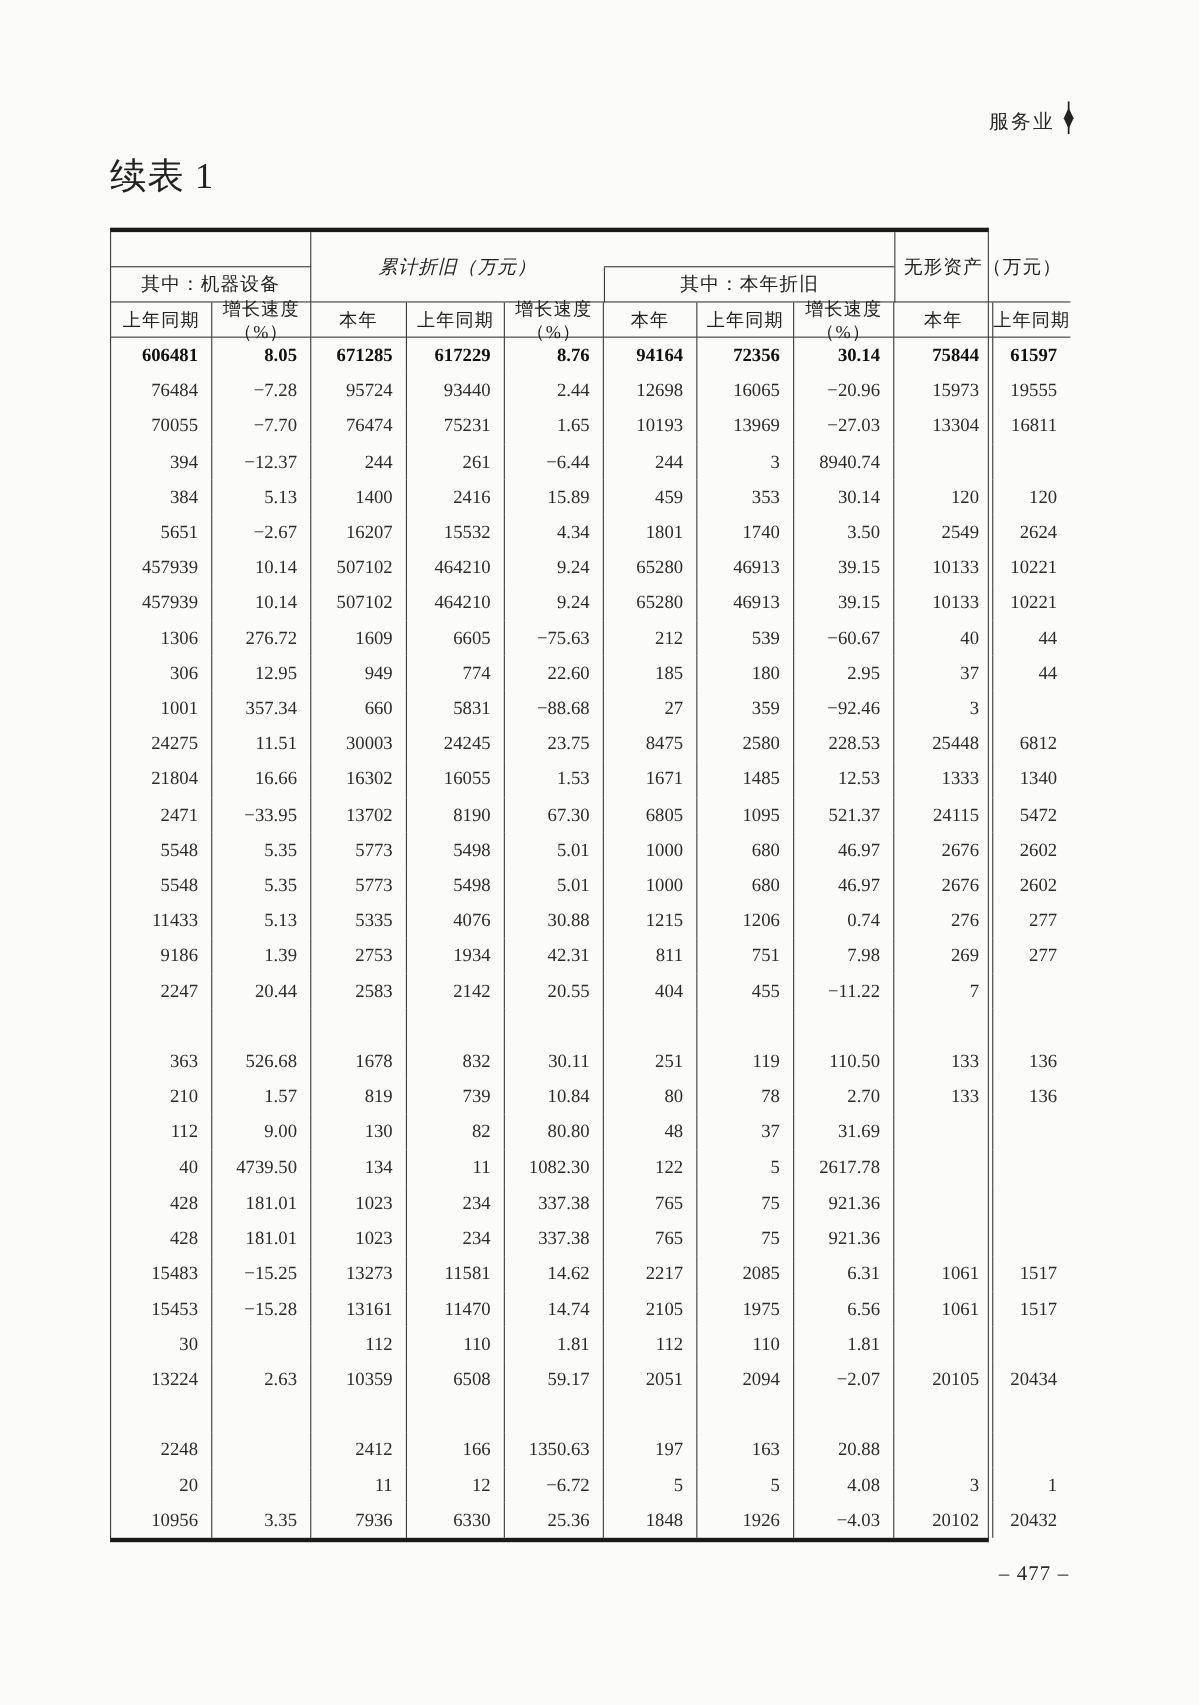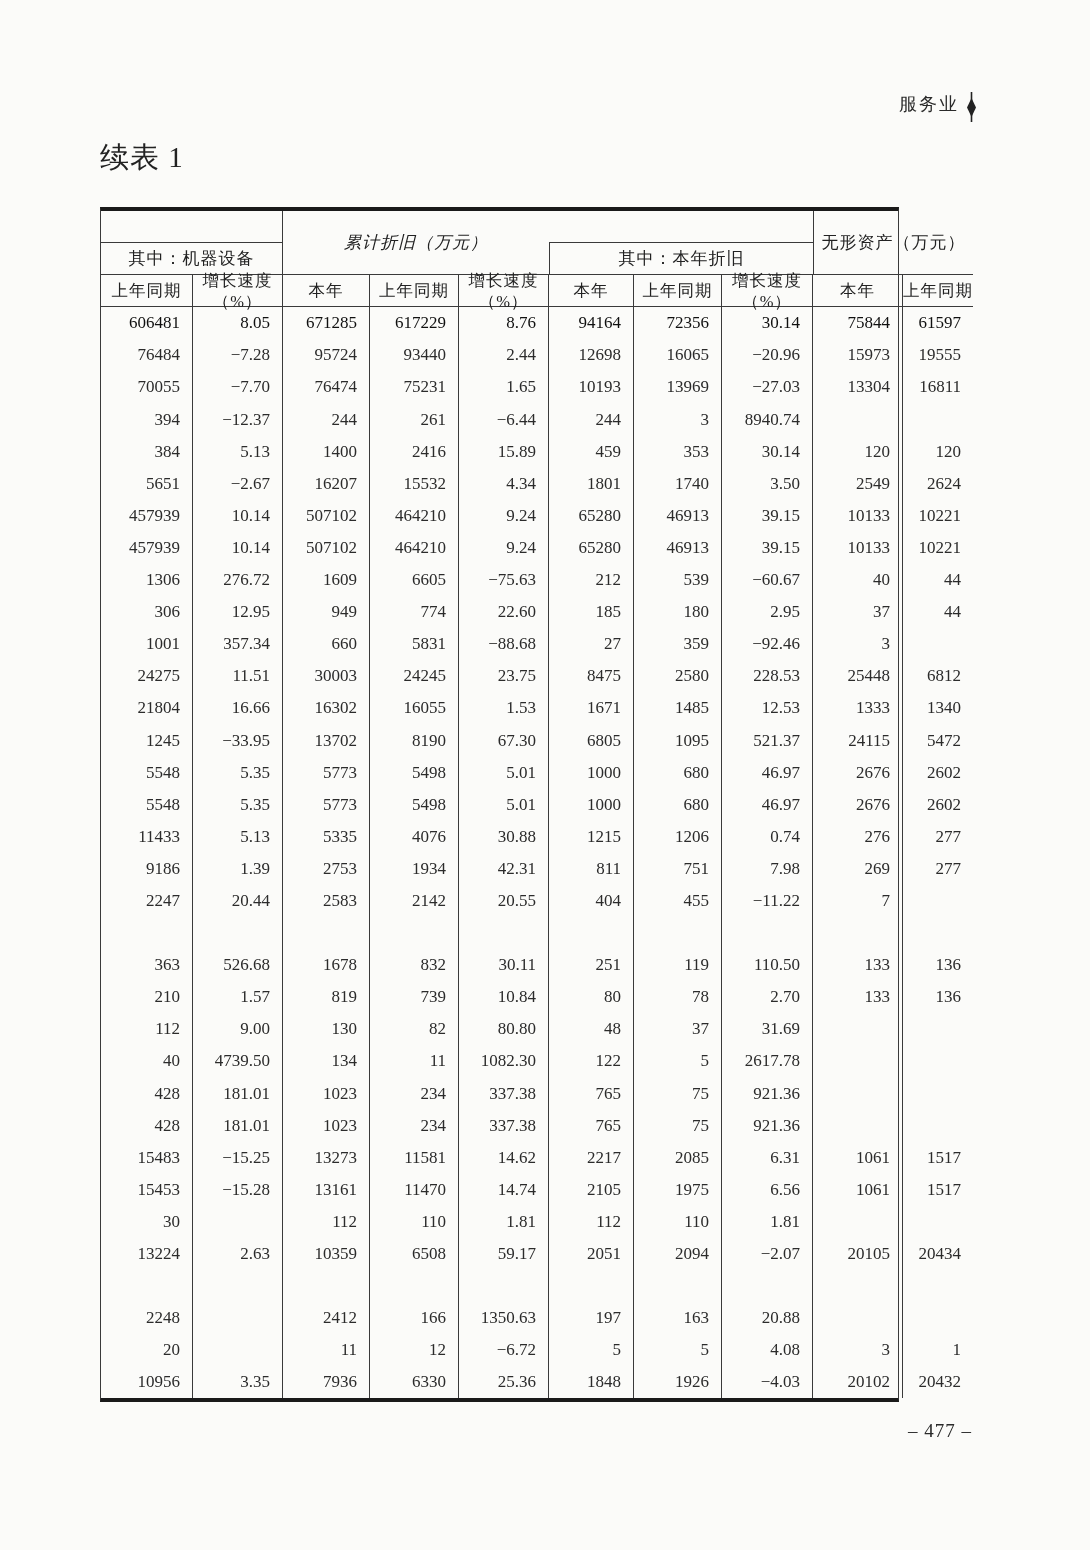--- a/index.html
+++ b/index.html
@@ -9,26 +9,26 @@
     position: relative;
     background: #fbfbf9;
     font-family: "Liberation Serif", "DejaVu Serif", serif;
     color: #1d1d1d;
     overflow: hidden;
   }
 
   
   .corner-mark {
     position: absolute; top: 92px; right: 113px;
-    display: flex; align-items: flex-start; gap: 7px;
+    display: flex; align-items: flex-end; gap: 7px;
     font-size: 18px; letter-spacing: 2px; color: #2a2a2a;
   }
   .page-title {
     position: absolute; top: 138px; left: 100px;
-    font-size: 29px; letter-spacing: 1px; color: #222;
+    font-size: 33px; letter-spacing: 1px; color: #222;
   }
   .page-number {
     position: absolute; top: 1420px; right: 118px;
     font-size: 19px; color: #2a2a2a; letter-spacing: 1px;
   }
 
   
   .tbl {
     position: absolute; top: 207px; left: 100px;
     display: grid;
@@ -67,21 +67,21 @@
   .td {
     border-right: 1px solid #3a3a3a;
     text-align: right;
     padding-right: 12px;
     font-size: 17px;
     line-height: 32.1px;
     color: #2b2b2b;
     overflow: hidden;
   }
   .td.last { border-right: none; }
-  .trow.bold .td { font-weight: 400; color: #101010; }
+  .trow.bold .td { font-weight: 700; color: #101010; }
 
   .row-sizer { display: contents; }
 </style>
 </head>
 <body>
 
 <div class="corner-mark">
   <span>服务业</span>
   <svg width="11" height="30" viewBox="0 0 11 30" aria-hidden="true">
     <line x1="5.5" y1="0" x2="5.5" y2="30" stroke="#222" stroke-width="1.6"></line>
@@ -120,21 +120,21 @@
     <div class="row-sizer trow"><div class="td">394</div><div class="td">−12.37</div><div class="td">244</div><div class="td">261</div><div class="td">−6.44</div><div class="td">244</div><div class="td">3</div><div class="td">8940.74</div><div class="td"></div><div class="td last"></div></div>
     <div class="row-sizer trow"><div class="td">384</div><div class="td">5.13</div><div class="td">1400</div><div class="td">2416</div><div class="td">15.89</div><div class="td">459</div><div class="td">353</div><div class="td">30.14</div><div class="td">120</div><div class="td last">120</div></div>
     <div class="row-sizer trow"><div class="td">5651</div><div class="td">−2.67</div><div class="td">16207</div><div class="td">15532</div><div class="td">4.34</div><div class="td">1801</div><div class="td">1740</div><div class="td">3.50</div><div class="td">2549</div><div class="td last">2624</div></div>
     <div class="row-sizer trow"><div class="td">457939</div><div class="td">10.14</div><div class="td">507102</div><div class="td">464210</div><div class="td">9.24</div><div class="td">65280</div><div class="td">46913</div><div class="td">39.15</div><div class="td">10133</div><div class="td last">10221</div></div>
     <div class="row-sizer trow"><div class="td">457939</div><div class="td">10.14</div><div class="td">507102</div><div class="td">464210</div><div class="td">9.24</div><div class="td">65280</div><div class="td">46913</div><div class="td">39.15</div><div class="td">10133</div><div class="td last">10221</div></div>
     <div class="row-sizer trow"><div class="td">1306</div><div class="td">276.72</div><div class="td">1609</div><div class="td">6605</div><div class="td">−75.63</div><div class="td">212</div><div class="td">539</div><div class="td">−60.67</div><div class="td">40</div><div class="td last">44</div></div>
     <div class="row-sizer trow"><div class="td">306</div><div class="td">12.95</div><div class="td">949</div><div class="td">774</div><div class="td">22.60</div><div class="td">185</div><div class="td">180</div><div class="td">2.95</div><div class="td">37</div><div class="td last">44</div></div>
     <div class="row-sizer trow"><div class="td">1001</div><div class="td">357.34</div><div class="td">660</div><div class="td">5831</div><div class="td">−88.68</div><div class="td">27</div><div class="td">359</div><div class="td">−92.46</div><div class="td">3</div><div class="td last"></div></div>
     <div class="row-sizer trow"><div class="td">24275</div><div class="td">11.51</div><div class="td">30003</div><div class="td">24245</div><div class="td">23.75</div><div class="td">8475</div><div class="td">2580</div><div class="td">228.53</div><div class="td">25448</div><div class="td last">6812</div></div>
     <div class="row-sizer trow"><div class="td">21804</div><div class="td">16.66</div><div class="td">16302</div><div class="td">16055</div><div class="td">1.53</div><div class="td">1671</div><div class="td">1485</div><div class="td">12.53</div><div class="td">1333</div><div class="td last">1340</div></div>
-    <div class="row-sizer trow"><div class="td">1245</div><div class="td">−33.95</div><div class="td">13702</div><div class="td">8190</div><div class="td">67.30</div><div class="td">6805</div><div class="td">1095</div><div class="td">521.37</div><div class="td">24115</div><div class="td last">5472</div></div>
+    <div class="row-sizer trow"><div class="td">2471</div><div class="td">−33.95</div><div class="td">13702</div><div class="td">8190</div><div class="td">67.30</div><div class="td">6805</div><div class="td">1095</div><div class="td">521.37</div><div class="td">24115</div><div class="td last">5472</div></div>
     <div class="row-sizer trow"><div class="td">5548</div><div class="td">5.35</div><div class="td">5773</div><div class="td">5498</div><div class="td">5.01</div><div class="td">1000</div><div class="td">680</div><div class="td">46.97</div><div class="td">2676</div><div class="td last">2602</div></div>
     <div class="row-sizer trow"><div class="td">5548</div><div class="td">5.35</div><div class="td">5773</div><div class="td">5498</div><div class="td">5.01</div><div class="td">1000</div><div class="td">680</div><div class="td">46.97</div><div class="td">2676</div><div class="td last">2602</div></div>
     <div class="row-sizer trow"><div class="td">11433</div><div class="td">5.13</div><div class="td">5335</div><div class="td">4076</div><div class="td">30.88</div><div class="td">1215</div><div class="td">1206</div><div class="td">0.74</div><div class="td">276</div><div class="td last">277</div></div>
     <div class="row-sizer trow"><div class="td">9186</div><div class="td">1.39</div><div class="td">2753</div><div class="td">1934</div><div class="td">42.31</div><div class="td">811</div><div class="td">751</div><div class="td">7.98</div><div class="td">269</div><div class="td last">277</div></div>
     <div class="row-sizer trow"><div class="td">2247</div><div class="td">20.44</div><div class="td">2583</div><div class="td">2142</div><div class="td">20.55</div><div class="td">404</div><div class="td">455</div><div class="td">−11.22</div><div class="td">7</div><div class="td last"></div></div>
     <div class="row-sizer trow"><div class="td"></div><div class="td"></div><div class="td"></div><div class="td"></div><div class="td"></div><div class="td"></div><div class="td"></div><div class="td"></div><div class="td"></div><div class="td last"></div></div>
     <div class="row-sizer trow"><div class="td">363</div><div class="td">526.68</div><div class="td">1678</div><div class="td">832</div><div class="td">30.11</div><div class="td">251</div><div class="td">119</div><div class="td">110.50</div><div class="td">133</div><div class="td last">136</div></div>
     <div class="row-sizer trow"><div class="td">210</div><div class="td">1.57</div><div class="td">819</div><div class="td">739</div><div class="td">10.84</div><div class="td">80</div><div class="td">78</div><div class="td">2.70</div><div class="td">133</div><div class="td last">136</div></div>
     <div class="row-sizer trow"><div class="td">112</div><div class="td">9.00</div><div class="td">130</div><div class="td">82</div><div class="td">80.80</div><div class="td">48</div><div class="td">37</div><div class="td">31.69</div><div class="td"></div><div class="td last"></div></div>
     <div class="row-sizer trow"><div class="td">40</div><div class="td">4739.50</div><div class="td">134</div><div class="td">11</div><div class="td">1082.30</div><div class="td">122</div><div class="td">5</div><div class="td">2617.78</div><div class="td"></div><div class="td last"></div></div>

